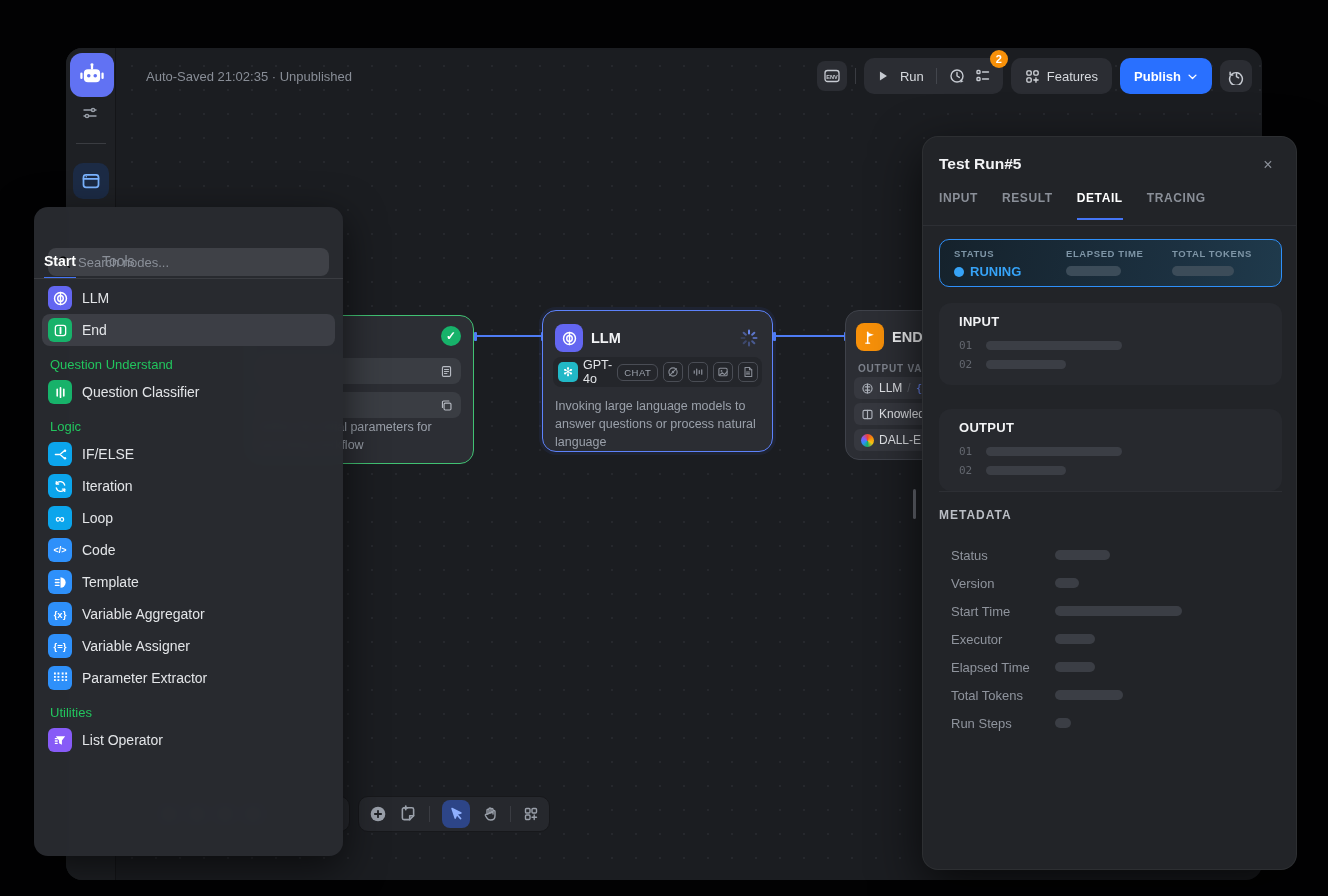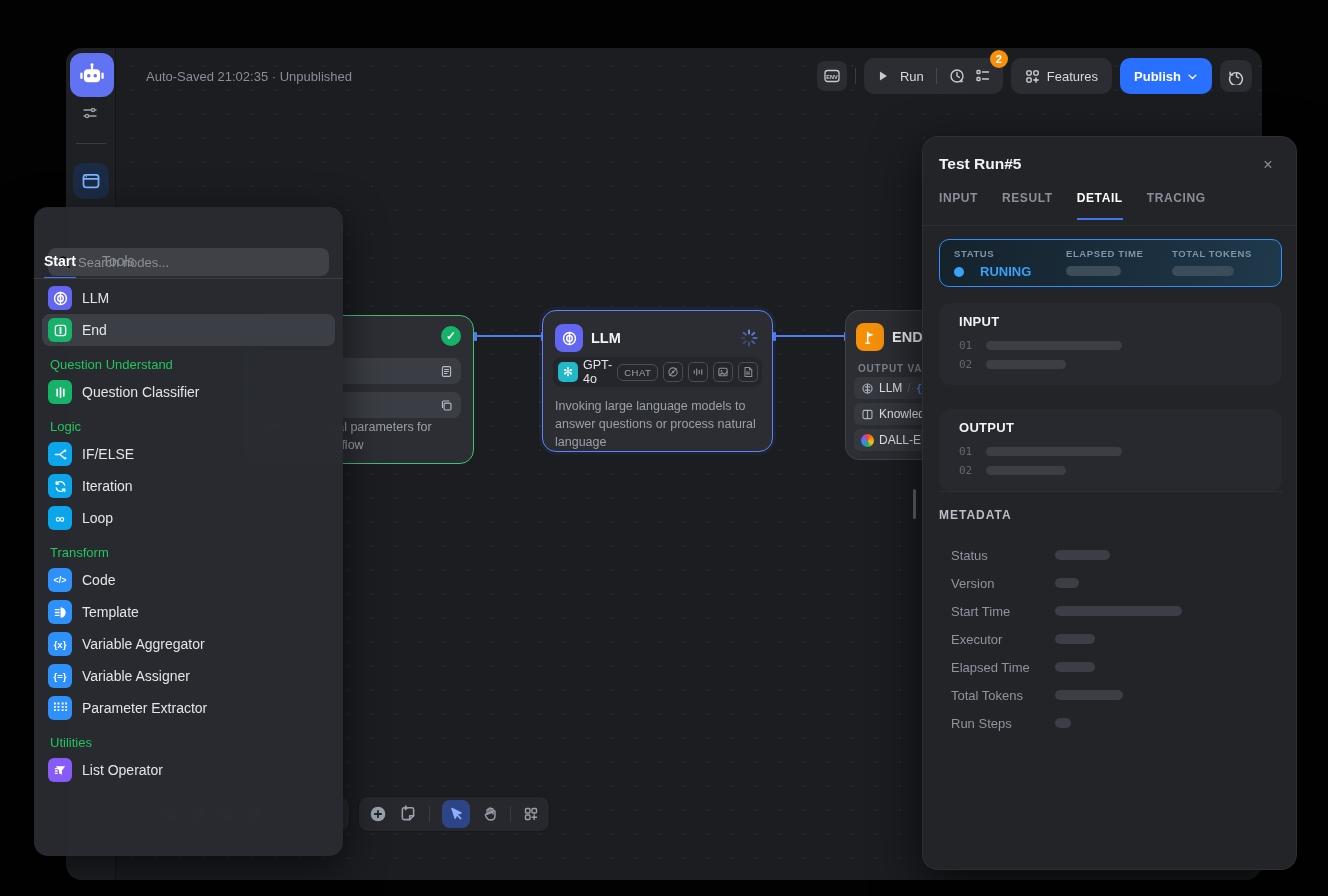--- a/index.html
+++ b/index.html
@@ -112,21 +112,21 @@
   .rp-close { position:absolute; right:16px; top:16px; width:24px; height:24px; display:flex; align-items:center; justify-content:center; color:#8a8f98; font-size:16px; }
   #run-tabs { position:absolute; left:16px; top:54px; display:flex; gap:24px; }
   .rp-tab { font-size:12px; font-weight:bold; letter-spacing:0.6px; color:#8a8f98; padding-bottom:13px; }
   .rp-tab.active { color:#fff; border-bottom:2px solid #4575f5; }
   .rp-tabline { position:absolute; left:0; right:0; top:88px; height:1px; background:#2d2f34; }
 
   .status-card { position:absolute; left:16px; top:102px; width:343px; height:48px; border:1px solid #2e90fa; border-radius:10px;
     background:linear-gradient(100deg,#15222c 0%,#1c3141 70%,#1f3a4c 100%); }
   .sc-col { position:absolute; top:8px; }
   .sc-label { font-size:9.5px; font-weight:bold; letter-spacing:0.6px; color:#7e95a6; }
-  .sc-val { margin-top:5px; display:flex; align-items:center; gap:16px; font-size:13px; font-weight:bold; color:#36a3f7; }
+  .sc-val { margin-top:5px; display:flex; align-items:center; gap:6px; font-size:13px; font-weight:bold; color:#36a3f7; }
   .sc-dot { width:10px; height:10px; border-radius:50%; background:#36a3f7; }
   .sk { height:10px; border-radius:5px; background:#3b3e45; }
   .sk-blue { background:#3c4c59; }
 
   .io-card { position:absolute; left:16px; width:343px; height:82px; background:#27292e; border-radius:12px; }
   .io-title { position:absolute; left:20px; top:11px; font-size:13px; font-weight:bold; color:#f2f3f5; letter-spacing:0.3px; }
   .io-row { position:absolute; left:20px; display:flex; align-items:center; gap:14px; }
   .io-num { font-family:"DejaVu Sans Mono", monospace; font-size:11px; color:#63676f; }
 
   .rp-divider { position:absolute; left:16px; width:343px; top:354px; height:1px; background:#2d2f34; }
@@ -492,21 +492,20 @@
             </svg>
           </span>
           <span class="np-label">Iteration</span>
         </div>
         <div class="np-item">
           <span class="np-icon ic" style="background: rgb(11, 165, 236);">
             <span style="font-size:13px;font-weight:bold">∞</span>
           </span>
           <span class="np-label">Loop</span>
         </div>
-        <div class="np-header">Transform</div>
         <div class="np-item">
           <span class="np-icon ic" style="background: rgb(46, 144, 250);">
             <span style="font-size:9px;font-weight:bold" class="tx">&lt;/&gt;</span>
           </span>
           <span class="np-label">Code</span>
         </div>
         <div class="np-item">
           <span class="np-icon ic" style="background: rgb(46, 144, 250);">
             <svg width="15" height="15" viewBox="0 0 16 16" fill="none" stroke="currentColor" stroke-width="1.4" stroke-linecap="round" stroke-linejoin="round">
               <path d="M8 2.5a5.5 5.5 0 0 1 0 11z" fill="currentColor" stroke="none"></path>

